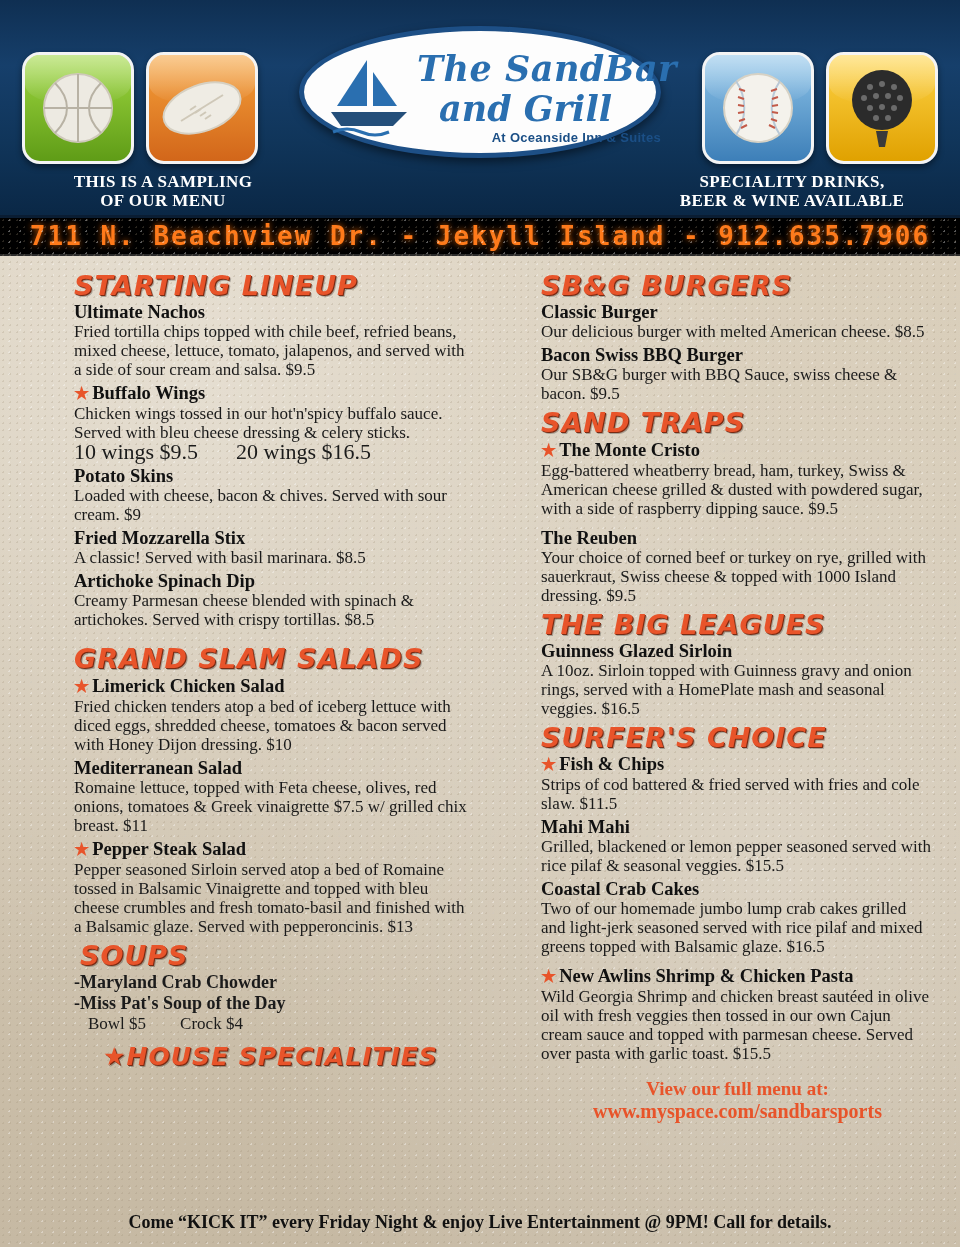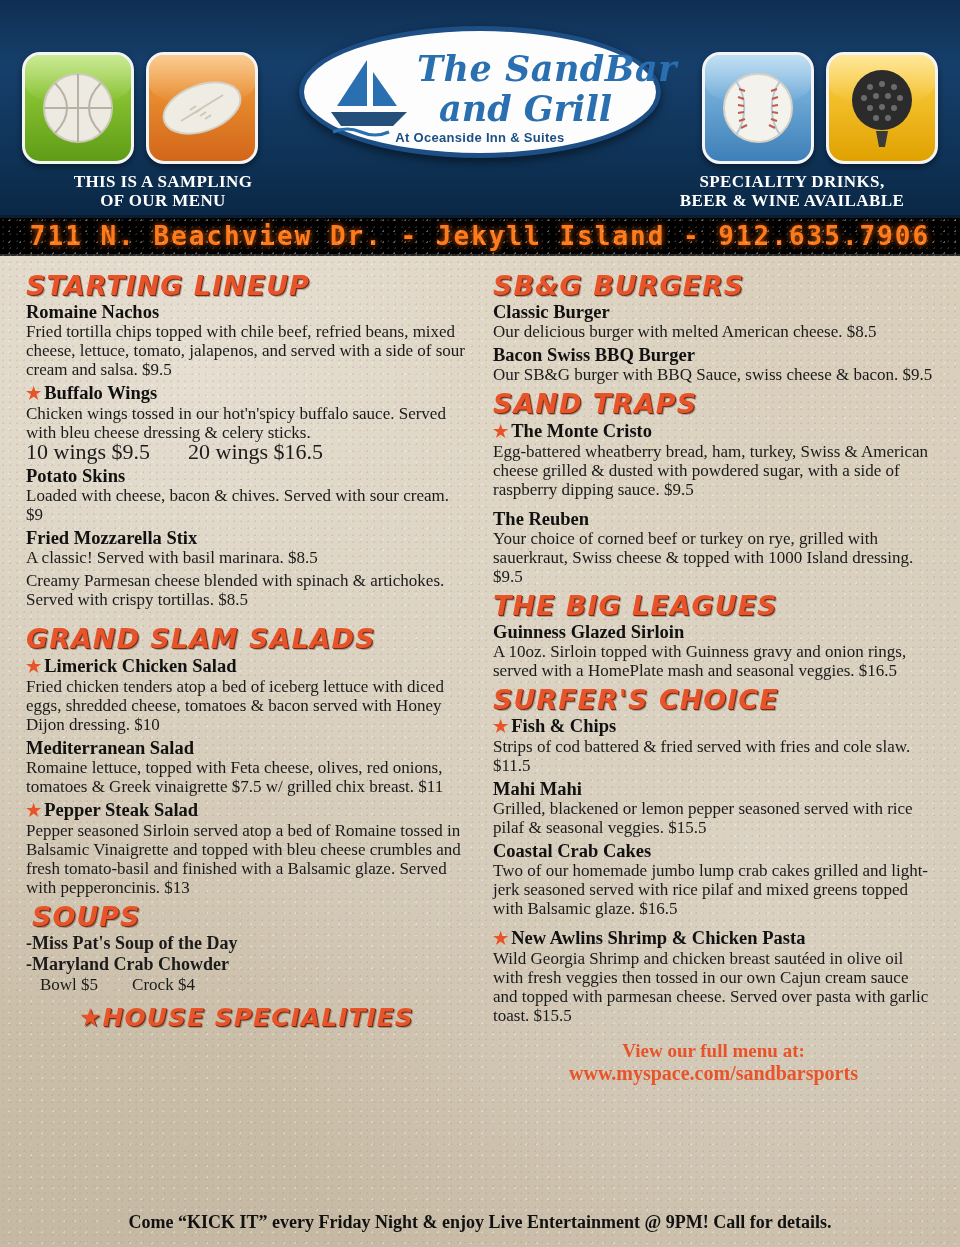--- a/index.html
+++ b/index.html
@@ -76,21 +76,21 @@
     font-style:italic; font-weight:bold; font-size:35px; color:#2a6fb0;
     letter-spacing:.5px; white-space:nowrap;
   }
   .logo-text2{
     position:absolute; top:62px; left:140px;
     font-family:"DejaVu Serif", serif;
     font-style:italic; font-weight:bold; font-size:35px; color:#2a6fb0;
     white-space:nowrap;
   }
   .logo-sub{
-    position:absolute; top:104px; left:0; right:0; text-align:center;
+    position:absolute; top:104px; left:0; right:0; text-align:right;
     font-family:"Liberation Sans", sans-serif; font-weight:bold;
     font-size:13px; color:#1b4f86; letter-spacing:.3px;
   }
   .logo-boat{ position:absolute; left:28px; top:28px; }
 
   .hdr-note-left{
     position:absolute; left:18px; top:172px; width:290px; text-align:center;
     color:#fff; font-family:"Liberation Serif", serif; font-weight:bold;
     font-size:17px; line-height:19px; letter-spacing:.4px;
   }
@@ -109,21 +109,21 @@
     font-family:"DejaVu Sans Mono", monospace;
     color:#ff7a1a; font-size:26px; letter-spacing:2px; font-weight:bold;
     text-shadow:0 0 6px rgba(255,110,0,.8);
   }
 
   
   .menu{
     position:relative; padding:10px 26px 0 26px; display:flex; gap:26px;
     color:#1b1b1b;
   }
-  .col{ width:444px; }
+  .col{ width:444px;margin-left:48px; }
   .col.left{ width:444px; }
   .col.right{ width:444px; }
 
   .section-head{
     font-family:"DejaVu Sans", sans-serif;
     font-weight:bold; font-style:italic;
     font-size:27px; letter-spacing:1px;
     color:#e8542a;
     text-transform:uppercase;
     -webkit-text-stroke: 0px;
@@ -257,21 +257,21 @@
     <div class="addr">711 N. Beachview Dr. - Jekyll Island - 912.635.7906</div>
   </div>
 
   <div class="menu">
 
     <div class="col left">
 
       <div class="section-head">STARTING LINEUP</div>
 
       <div class="item">
-        <div class="item-name">Romaine Nachos</div>
+        <div class="item-name">Ultimate Nachos</div>
         <div class="item-desc">Fried tortilla chips topped with chile beef, refried beans, mixed cheese, lettuce, tomato, jalapenos, and served with a side of sour cream and salsa.  $9.5</div>
       </div>
 
       <div class="item">
         <div class="item-name"><span class="star">★</span><span>Buffalo Wings</span></div>
         <div class="item-desc">Chicken wings tossed in our hot'n'spicy buffalo sauce.  Served with bleu cheese dressing &amp; celery sticks.</div>
         <div class="wings-line">
           <span>10 wings  $9.5</span><span class="second">20 wings  $16.5</span>
         </div>
       </div>
@@ -280,20 +280,21 @@
         <div class="item-name">Potato Skins</div>
         <div class="item-desc">Loaded with cheese, bacon &amp; chives. Served with sour cream.  $9</div>
       </div>
 
       <div class="item">
         <div class="item-name">Fried Mozzarella Stix</div>
         <div class="item-desc">A classic! Served with basil marinara.  $8.5</div>
       </div>
 
       <div class="item">
+        <div class="item-name">Artichoke Spinach Dip</div>
         <div class="item-desc">Creamy Parmesan cheese blended with spinach &amp; artichokes. Served with crispy tortillas.  $8.5</div>
       </div>
 
       <div class="spacer-sm"></div>
 
 
       <div class="section-head">GRAND SLAM SALADS</div>
 
       <div class="item">
         <div class="item-name"><span class="star">★</span><span>Limerick Chicken Salad</span></div>
@@ -304,22 +305,22 @@
         <div class="item-name">Mediterranean Salad</div>
         <div class="item-desc">Romaine lettuce, topped with Feta cheese, olives, red onions, tomatoes &amp; Greek vinaigrette  $7.5 w/ grilled chix breast.  $11</div>
       </div>
 
       <div class="item">
         <div class="item-name"><span class="star">★</span><span>Pepper Steak Salad</span></div>
         <div class="item-desc">Pepper seasoned Sirloin served atop a bed of Romaine tossed in Balsamic Vinaigrette and topped with bleu cheese crumbles and fresh tomato-basil and finished with a Balsamic glaze. Served with pepperoncinis.  $13</div>
       </div>
 
       <div class="section-head indent">SOUPS</div>
+      <div class="soup-line">-Maryland Crab Chowder</div>
       <div class="soup-line">-Miss Pat's Soup of the Day</div>
-      <div class="soup-line">-Maryland Crab Chowder</div>
       <div class="soup-prices">
         <span>Bowl $5</span><span class="crock">Crock  $4</span>
       </div>
 
       <div class="house-spec">
         <div class="section-head center">
           <span class="star">★</span><span>HOUSE SPECIALITIES</span>
         </div>
       </div>
 

